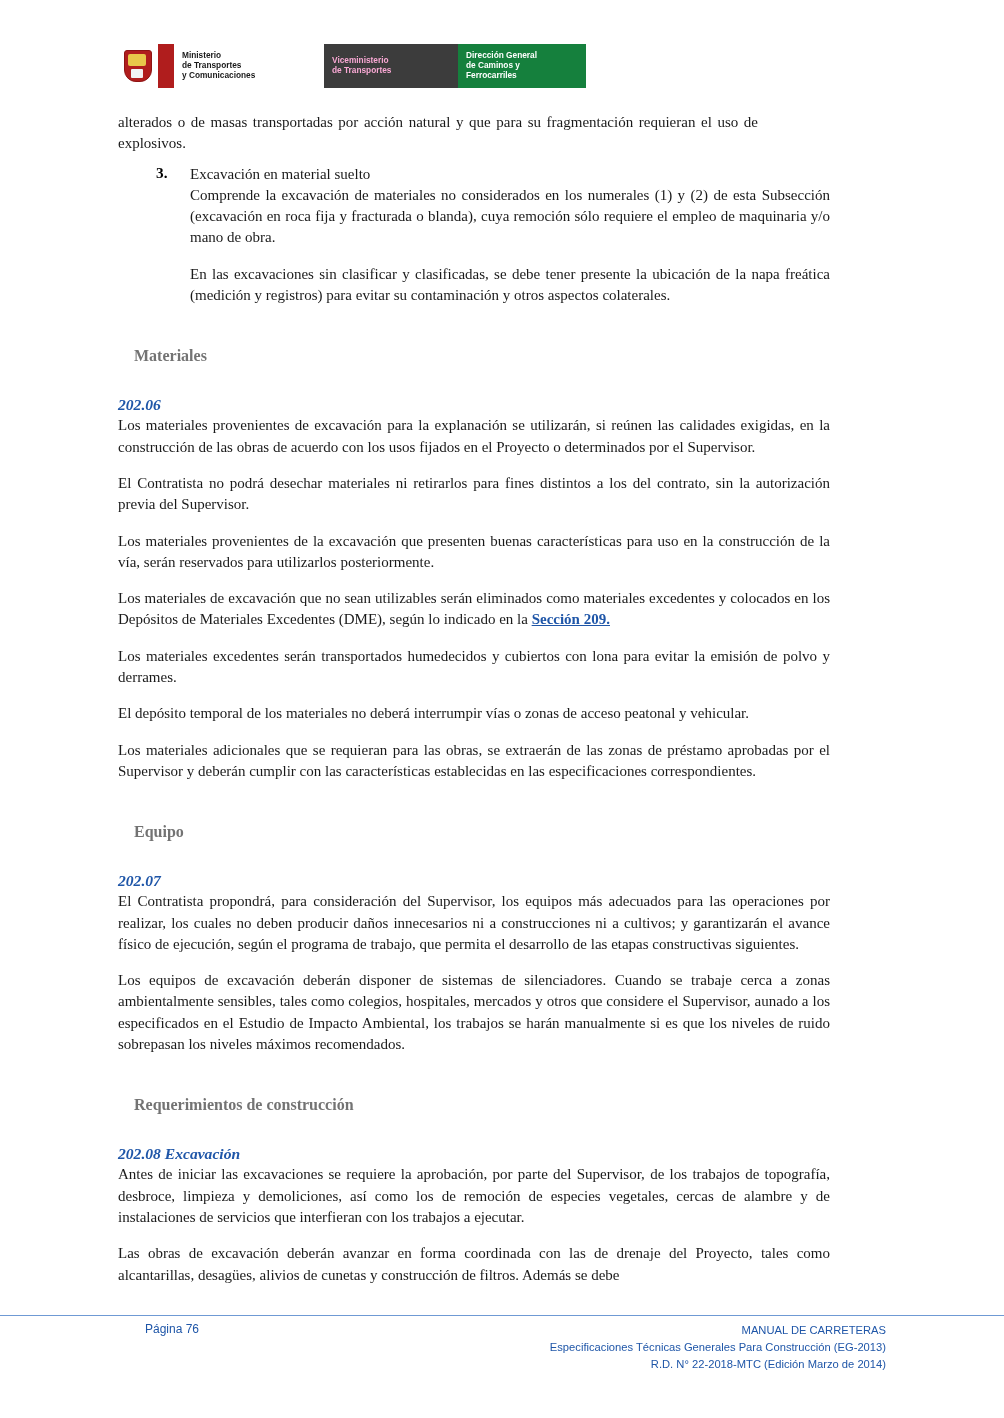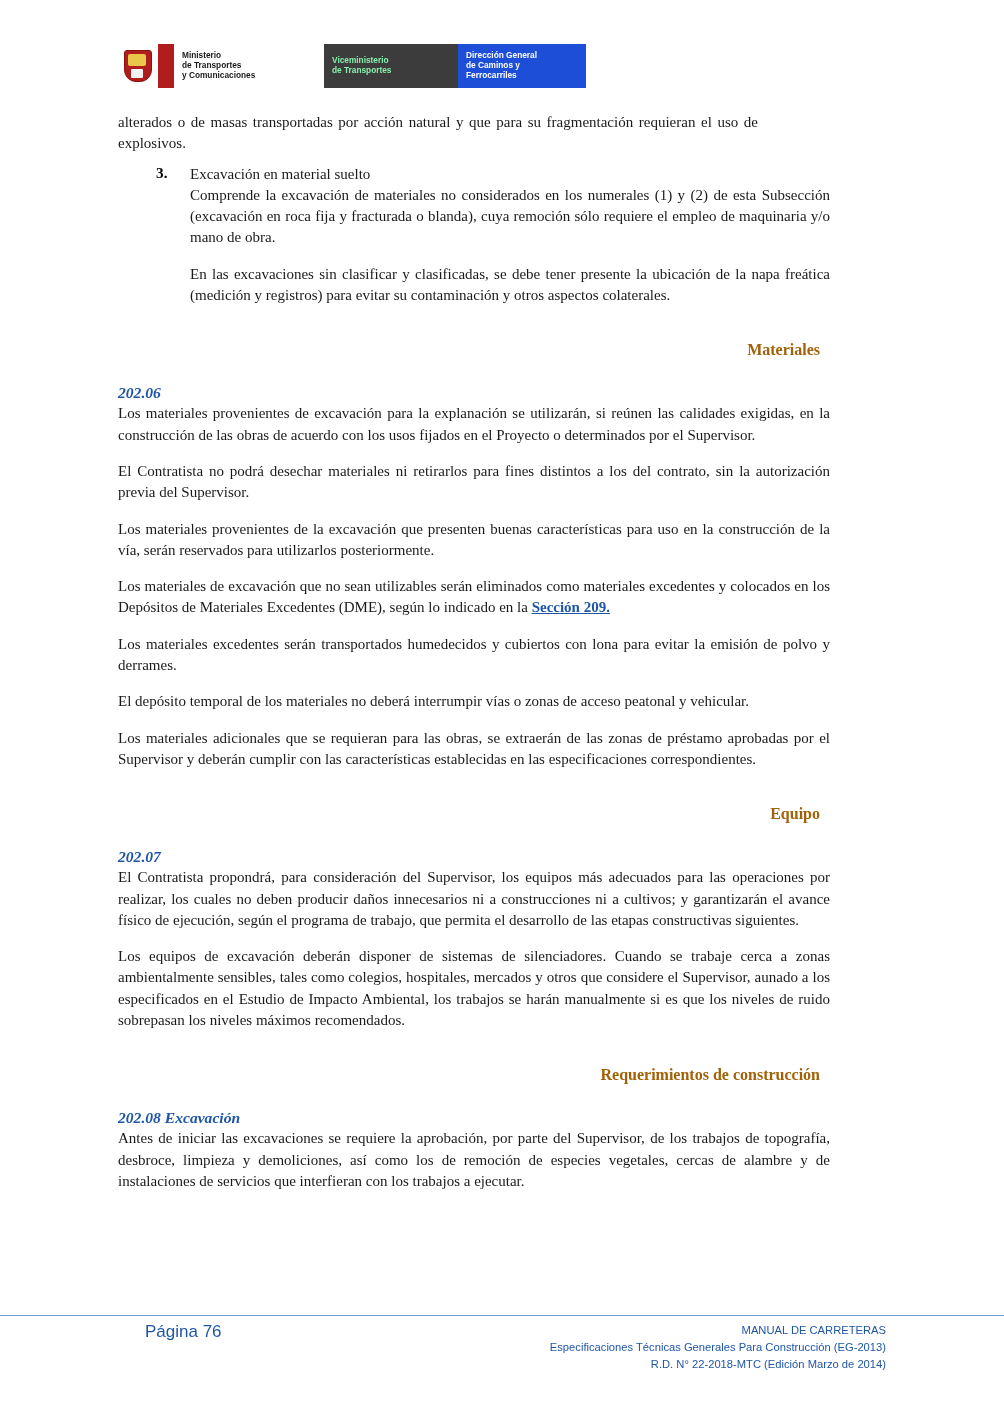--- a/index.html
+++ b/index.html
@@ -73,26 +73,26 @@
     width: 14px;
   }
   .hdr-ministerio {
     background: #ffffff;
     color: #1a1a1a;
     width: 150px;
     line-height: 1.18;
   }
   .hdr-viceministerio {
     background: #3c3c3c;
-    color: #86efac;
+    color: #f9a8d4;
     width: 134px;
     line-height: 1.18;
   }
   .hdr-direccion {
-    background: #1d4ed8;
+    background: #15803d;
     color: #ffffff;
     width: 128px;
     line-height: 1.18;
   }
   .hdr-t2 {
     font-family: "Liberation Sans", sans-serif;
     font-size: 8.3px;
     font-weight: bold;
   }
 
@@ -125,23 +125,23 @@
   }
   .numbered .num {
     position: absolute;
     left: -34px;
     top: 0;
     font-weight: bold;
     font-size: 15.3px;
   }
 
   h2.center-head {
-    margin: 10px;
-    text-align: right;
-    color: #a16207;
+    margin: 16px;
+    text-align: left;
+    color: #737373;
     font-family: "Liberation Serif", serif;
     font-size: 16px;
     font-weight: bold;
   }
   .secnum {
     color: #1f56a8;
     font-weight: bold;
     font-size: 15.6px;
     margin: 0 0 1px 0;
     font-style: italic;
@@ -165,21 +165,21 @@
     top: 1322px;
     left: 118px;
     width: 768px;
     display: flex;
     justify-content: space-between;
     align-items: flex-start;
     font-family: "Liberation Sans", sans-serif;
   }
   .page-num {
     color: #1f56a8;
-    font-size: 17px;
+    font-size: 12px;
     padding-left: 27px;
   }
   .footer-right {
     text-align: right;
     color: #1f56a8;
     font-size: 11.2px;
     line-height: 1.5;
   }
 </style>
 </head>
@@ -255,20 +255,21 @@
     <div class="gap"></div>
     <p class="body">Los equipos de excavación deberán disponer de sistemas de silenciadores. Cuando se trabaje cerca a zonas ambientalmente sensibles, tales como colegios, hospitales, mercados y otros que considere el Supervisor, aunado a los especificados en el Estudio de Impacto Ambiental, los trabajos se harán manualmente si es que los niveles de ruido sobrepasan los niveles máximos recomendados.</p>
 
     <div class="gap-lg"></div>
     <h2 class="center-head">Requerimientos de construcción</h2>
     <div class="gap"></div>
 
     <div class="secnum">202.08 Excavación</div>
     <p class="body">Antes de iniciar las excavaciones se requiere la aprobación, por parte del Supervisor, de los trabajos de topografía, desbroce, limpieza y demoliciones, así como los de remoción de especies vegetales, cercas de alambre y de instalaciones de servicios que interfieran con los trabajos a ejecutar.</p>
     <div class="gap"></div>
+    <p class="body">Las obras de excavación deberán avanzar en forma coordinada con las de drenaje del Proyecto, tales como alcantarillas, desagües, alivios de cunetas y construcción de filtros. Además se debe</p>
 
   </div>
 
   <div class="footer-rule"></div>
   <div class="footer">
     <div class="page-num">Página 76</div>
     <div class="footer-right">
       <div>MANUAL DE CARRETERAS</div>
       <div>Especificaciones Técnicas Generales Para Construcción (EG-2013)</div>
       <div>R.D. N° 22-2018-MTC (Edición Marzo de 2014)</div>

